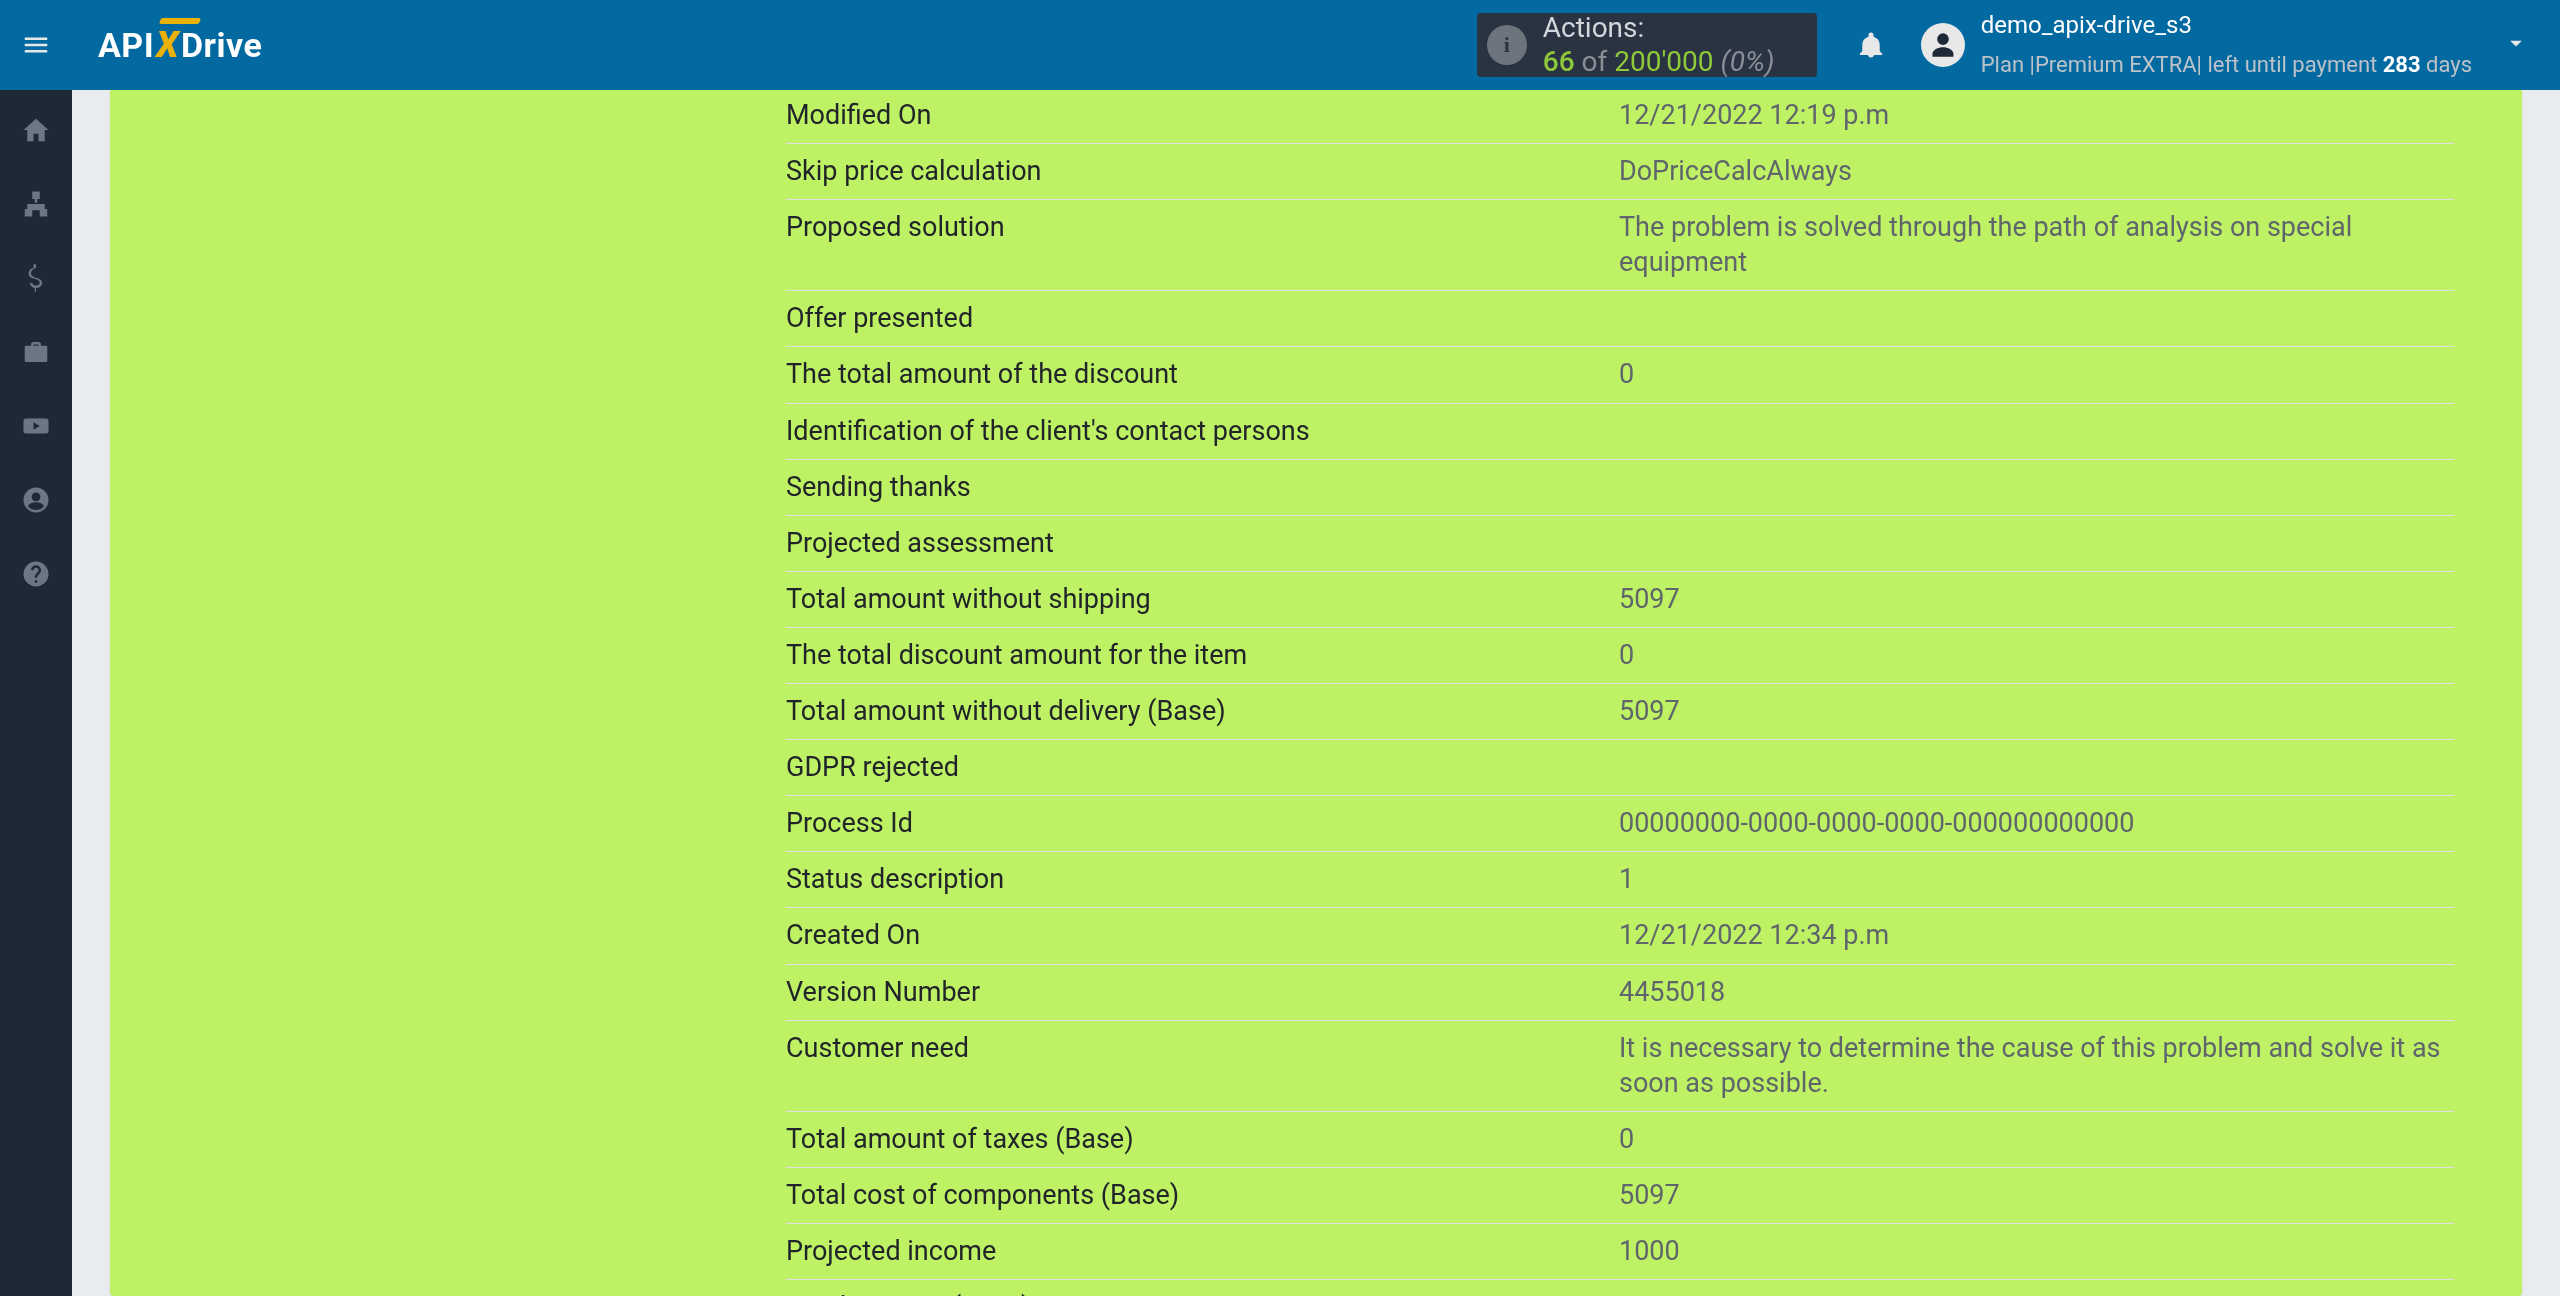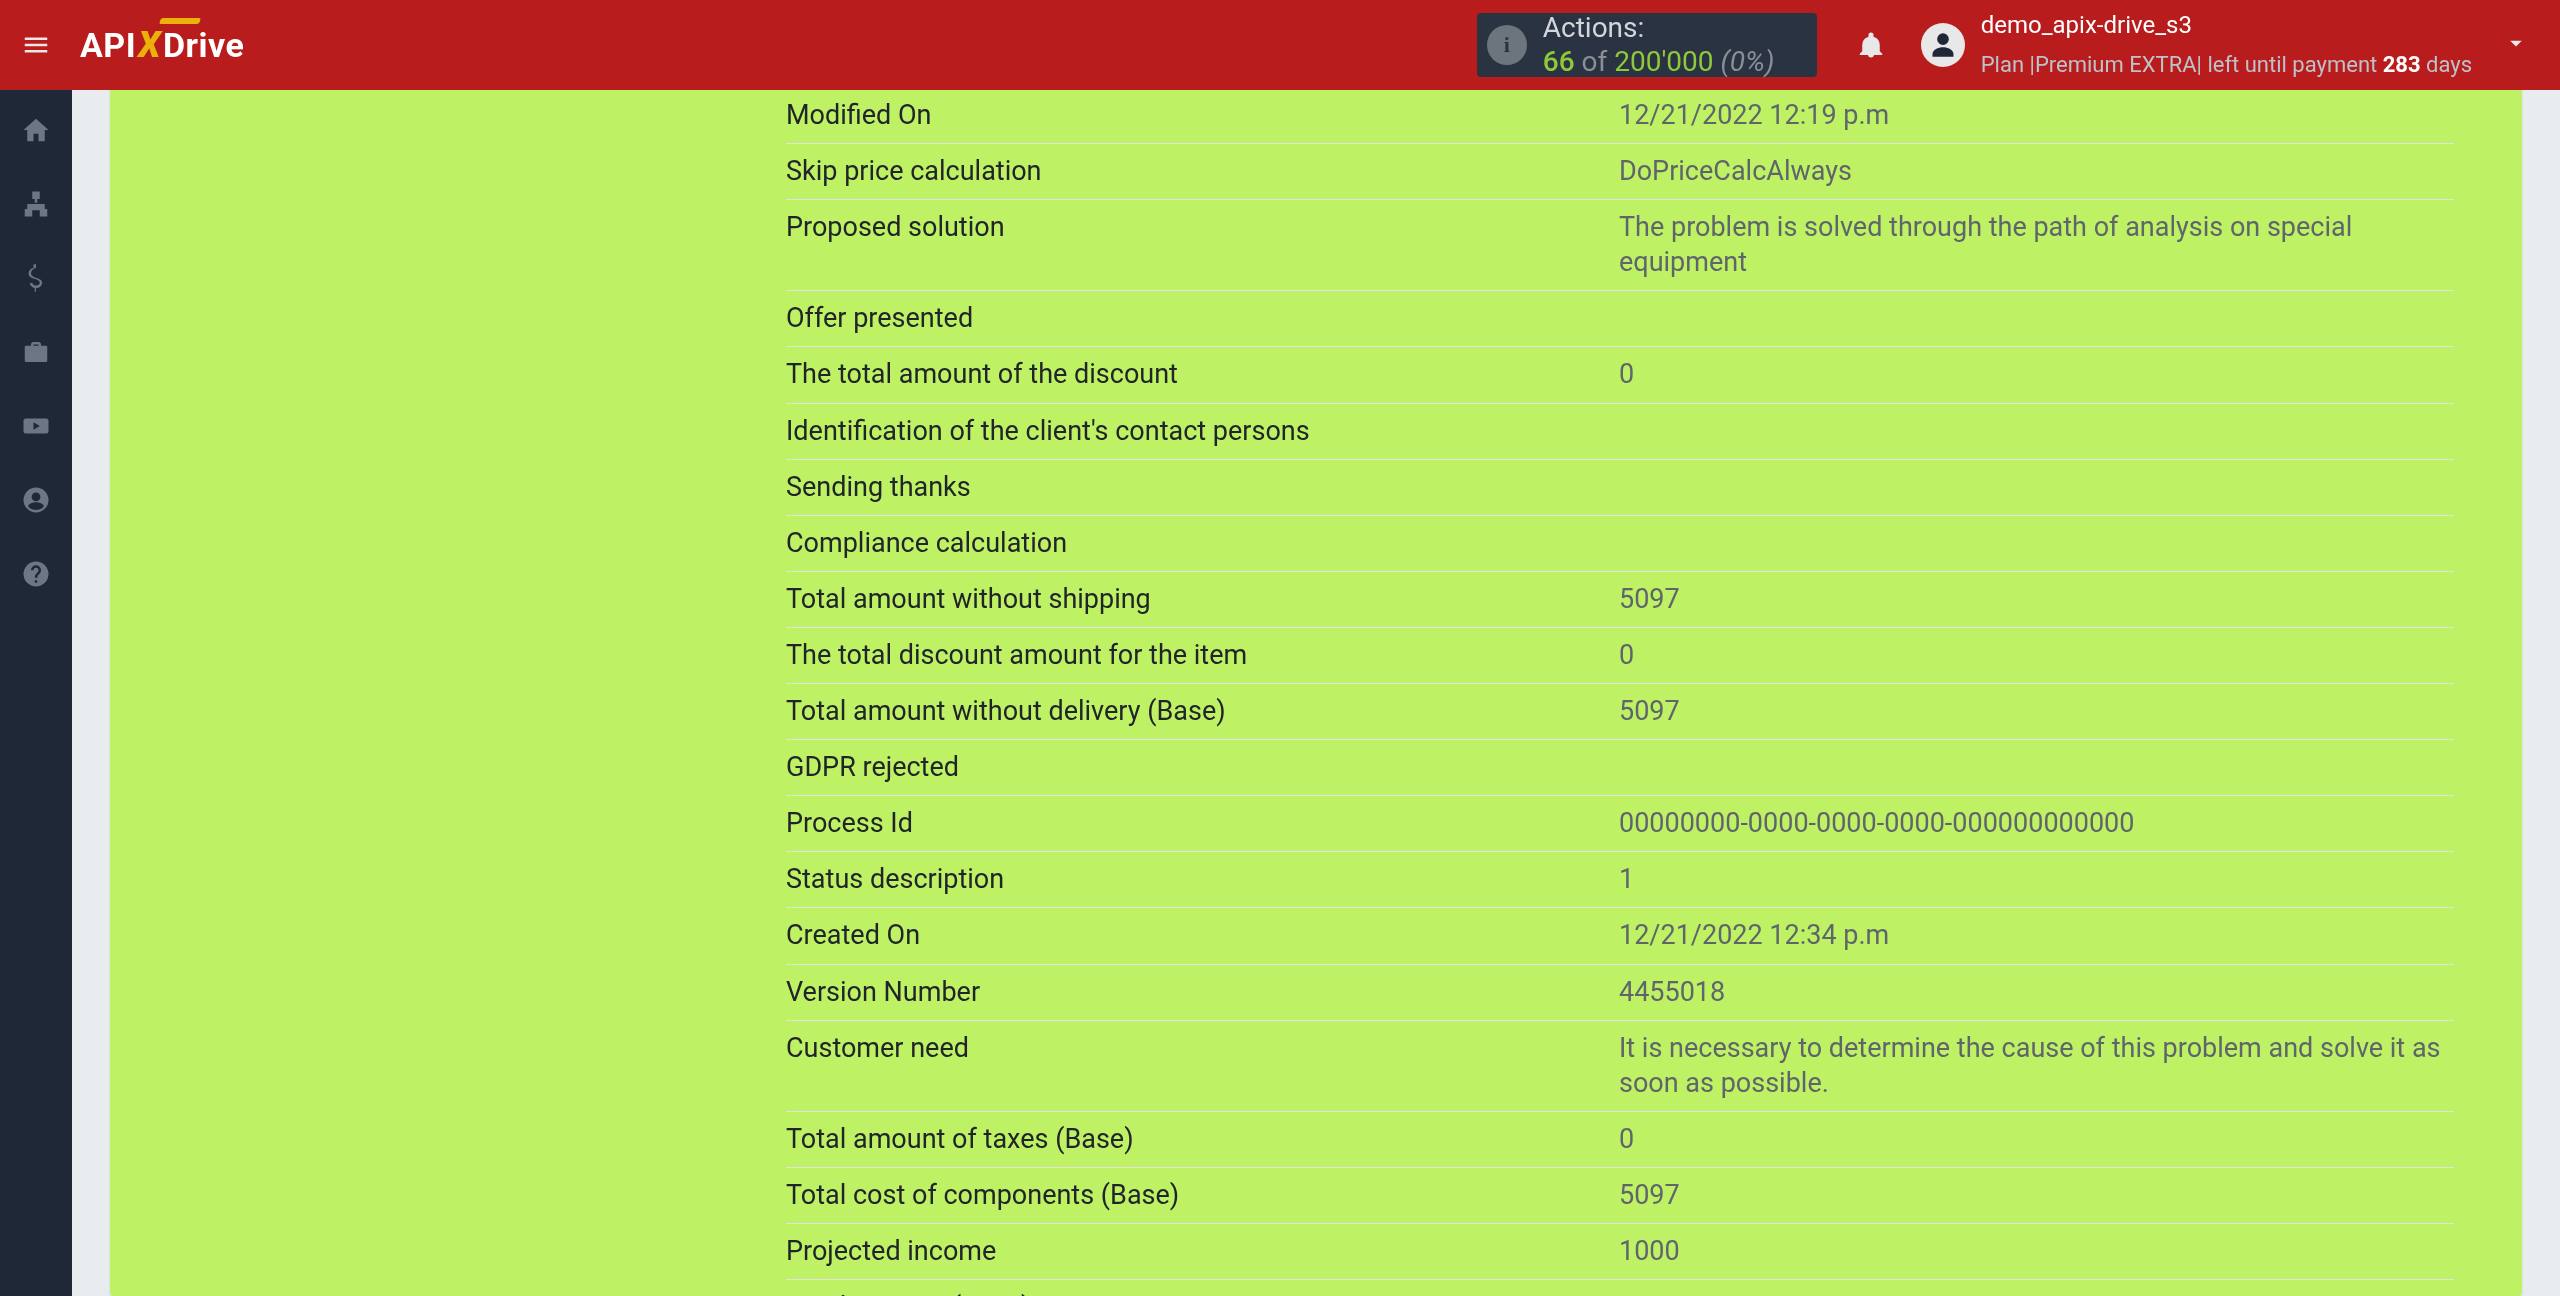--- a/index.html
+++ b/index.html
@@ -1,20 +1,20 @@
 <!DOCTYPE html>
 <html><head>
 <meta charset="utf-8">
 <style>
   * { box-sizing: border-box; margin: 0; padding: 0; }
   html, body { width: 100%; height: 100%; font-family: -apple-system, BlinkMacSystemFont, "Segoe UI", Roboto, Arial, sans-serif; background: #e9ecef; color: #212529; }
   body { width: 2560px; height: 1296px; overflow: hidden; position: relative; }
 
   
-  .topbar { position: relative; height: 90px; width: 100%; background: #b91c1c; display: flex; align-items: center; padding: 4px 18px; color: #fff; }
+  .topbar { position: relative; height: 90px; width: 100%; background: #0369a1; display: flex; align-items: center; padding: 4px 18px; color: #fff; gap: 18px; }
   .hamburger { width: 36px; height: 36px; display: flex; align-items: center; justify-content: center; cursor: pointer; }
   .hamburger svg { width: 30px; height: 30px; fill: #e8e8e8; }
   .logo { margin-left: 26px; display: flex; align-items: center; font-weight: 700; font-size: 34px; letter-spacing: 0.5px; }
   .logo .api  { color: #fff; }
   .logo .x    { color: #e9b10a; font-weight: 900; font-style: italic; padding: 0 2px; font-size: 36px; }
   .logo .drive{ color: #fff; }
   .logo-accent { width: 40px; height: 6px; background: #e9b10a; position: absolute; top: 18px; left: 160px; transform: skewX(-20deg); border-radius: 2px; }
 
   .topbar-right { margin-left: auto; display: flex; align-items: center; height: 100%; }
 
@@ -184,21 +184,21 @@
               </div>
               <div class="row">
                 <div class="cell-label">Identification of the client's contact persons</div>
                 <div class="cell-value"></div>
               </div>
               <div class="row">
                 <div class="cell-label">Sending thanks</div>
                 <div class="cell-value"></div>
               </div>
               <div class="row">
-                <div class="cell-label">Compliance calculation</div>
+                <div class="cell-label">Projected assessment</div>
                 <div class="cell-value"></div>
               </div>
               <div class="row">
                 <div class="cell-label">Total amount without shipping</div>
                 <div class="cell-value">5097</div>
               </div>
               <div class="row">
                 <div class="cell-label">The total discount amount for the item</div>
                 <div class="cell-value">0</div>
               </div>

